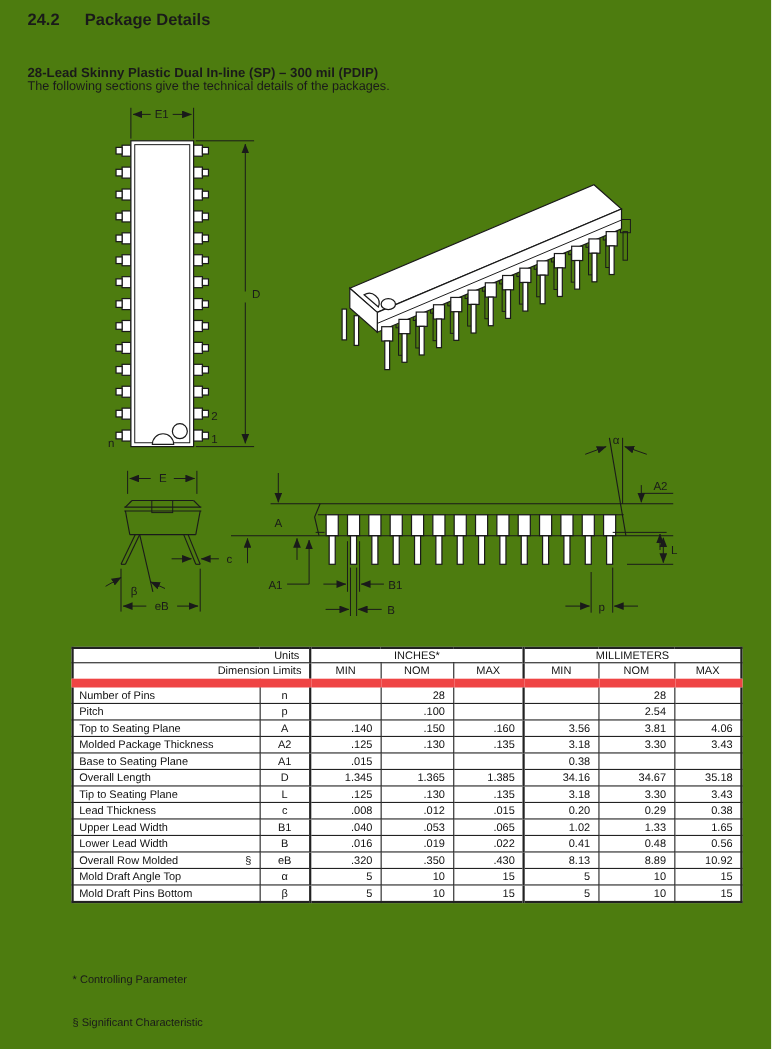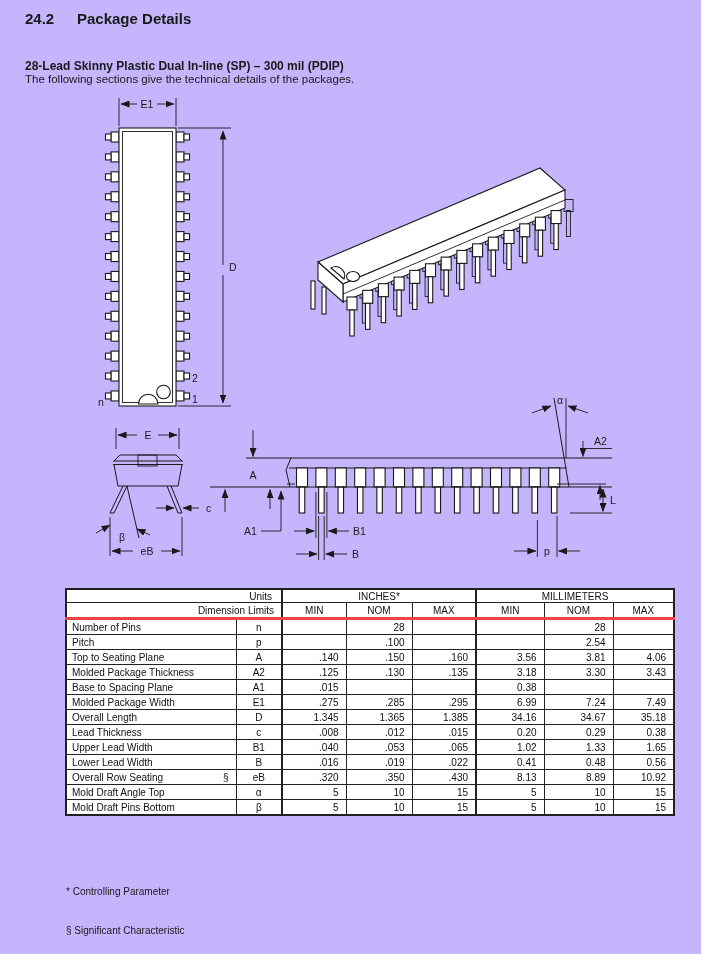--- a/index.html
+++ b/index.html
@@ -1,37 +1,37 @@
 <!DOCTYPE html>
 <html><head>
 <meta charset="utf-8">
 <style>
   html,body{margin:0;padding:0;background:#fff;}
-  .page{position:relative;width:701px;height:954px;background:#c4b5fd;overflow:hidden;
+  .page{position:relative;width:701px;height:954px;background:#4d7c0f;overflow:hidden;
         font-family:"Liberation Sans",sans-serif;color:#1a1a1a;}
   .sec-title{position:absolute;left:25px;top:10px;font-size:15px;font-weight:bold;}
   .sec-title .num{display:inline-block;width:52px;}
   .intro{position:absolute;left:25px;top:36px;font-size:11.5px;margin-top:37px;}
   .pkg-heading{position:absolute;left:25px;top:59px;font-size:12px;font-weight:bold;}
   svg.drawings{position:absolute;left:0;top:0;width:709px;height:954px;}
   svg .ln{stroke:#1a1a1a;stroke-width:1;fill:none;}
   svg .thin{stroke:#1a1a1a;stroke-width:0.9;fill:none;}
   svg .shape{stroke:#1a1a1a;stroke-width:1.1;fill:#fff;}
   svg text{font-family:"Liberation Sans",sans-serif;font-size:10.5px;fill:#1a1a1a;}
   table.dim{position:absolute;left:65px;top:588px;width:608px;border-collapse:collapse;
         table-layout:fixed;font-size:10px;color:#111;background:#fff;}
   table.dim td{border:1px solid #222;height:14px;padding:0 7px 0 5px;overflow:hidden;
         white-space:nowrap;}
   table.dim tr.hdr1 td{height:12px;}
   table.dim td.c-units,td.c-dimlim{text-align:right;padding-right:9px;}
   table.dim td.c-ctr{text-align:center;padding:0;margin-left:40px;}
   table.dim td.c-sym{text-align:center;padding:0;}
   table.dim td.c-val{text-align:right;}
   table.dim td.hb{border-left:2px solid #222;}
-  table.dim tr.hdr2 td{border-bottom:3px solid #ef4444;}
+  table.dim tr.hdr2 td{border-bottom:8px solid #ef4444;}
   table.dim{border:2px solid #222;}
   table.dim .marker{float:right;}
   .footnotes{position:absolute;left:66px;top:861px;font-size:10px;line-height:12.7px;
         white-space:pre-wrap;}
 </style>
 </head>
 <body>
 
 <div class="page">
 
@@ -369,50 +369,50 @@
           <td class="c-name"><span>Molded Package Thickness</span><span class="marker"></span></td>
           <td class="c-sym">A2</td>
           <td class="c-val hb">.125</td>
           <td class="c-val">.130</td>
           <td class="c-val">.135</td>
           <td class="c-val hb">3.18</td>
           <td class="c-val">3.30</td>
           <td class="c-val">3.43</td>
         </tr>
         <tr>
-          <td class="c-name"><span>Base to Spacing Plane</span><span class="marker"></span></td>
+          <td class="c-name"><span>Base to Seating Plane</span><span class="marker"></span></td>
           <td class="c-sym">A1</td>
           <td class="c-val hb">.015</td>
           <td class="c-val"></td>
           <td class="c-val"></td>
           <td class="c-val hb">0.38</td>
           <td class="c-val"></td>
           <td class="c-val"></td>
-        </tr>
-        <tr>
-          <td class="c-name"><span>Molded Package Width</span><span class="marker"></span></td>
-          <td class="c-sym">E1</td>
-          <td class="c-val hb">.275</td>
-          <td class="c-val">.285</td>
-          <td class="c-val">.295</td>
-          <td class="c-val hb">6.99</td>
-          <td class="c-val">7.24</td>
-          <td class="c-val">7.49</td>
         </tr>
         <tr>
           <td class="c-name"><span>Overall Length</span><span class="marker"></span></td>
           <td class="c-sym">D</td>
           <td class="c-val hb">1.345</td>
           <td class="c-val">1.365</td>
           <td class="c-val">1.385</td>
           <td class="c-val hb">34.16</td>
           <td class="c-val">34.67</td>
           <td class="c-val">35.18</td>
         </tr>
         <tr>
+          <td class="c-name"><span>Tip to Seating Plane</span><span class="marker"></span></td>
+          <td class="c-sym">L</td>
+          <td class="c-val hb">.125</td>
+          <td class="c-val">.130</td>
+          <td class="c-val">.135</td>
+          <td class="c-val hb">3.18</td>
+          <td class="c-val">3.30</td>
+          <td class="c-val">3.43</td>
+        </tr>
+        <tr>
           <td class="c-name"><span>Lead Thickness</span><span class="marker"></span></td>
           <td class="c-sym">c</td>
           <td class="c-val hb">.008</td>
           <td class="c-val">.012</td>
           <td class="c-val">.015</td>
           <td class="c-val hb">0.20</td>
           <td class="c-val">0.29</td>
           <td class="c-val">0.38</td>
         </tr>
         <tr>
@@ -429,21 +429,21 @@
           <td class="c-name"><span>Lower Lead Width</span><span class="marker"></span></td>
           <td class="c-sym">B</td>
           <td class="c-val hb">.016</td>
           <td class="c-val">.019</td>
           <td class="c-val">.022</td>
           <td class="c-val hb">0.41</td>
           <td class="c-val">0.48</td>
           <td class="c-val">0.56</td>
         </tr>
         <tr>
-          <td class="c-name"><span>Overall Row Seating</span><span class="marker">§</span></td>
+          <td class="c-name"><span>Overall Row Molded</span><span class="marker">§</span></td>
           <td class="c-sym">eB</td>
           <td class="c-val hb">.320</td>
           <td class="c-val">.350</td>
           <td class="c-val">.430</td>
           <td class="c-val hb">8.13</td>
           <td class="c-val">8.89</td>
           <td class="c-val">10.92</td>
         </tr>
         <tr>
           <td class="c-name"><span>Mold Draft Angle Top</span><span class="marker"></span></td>

